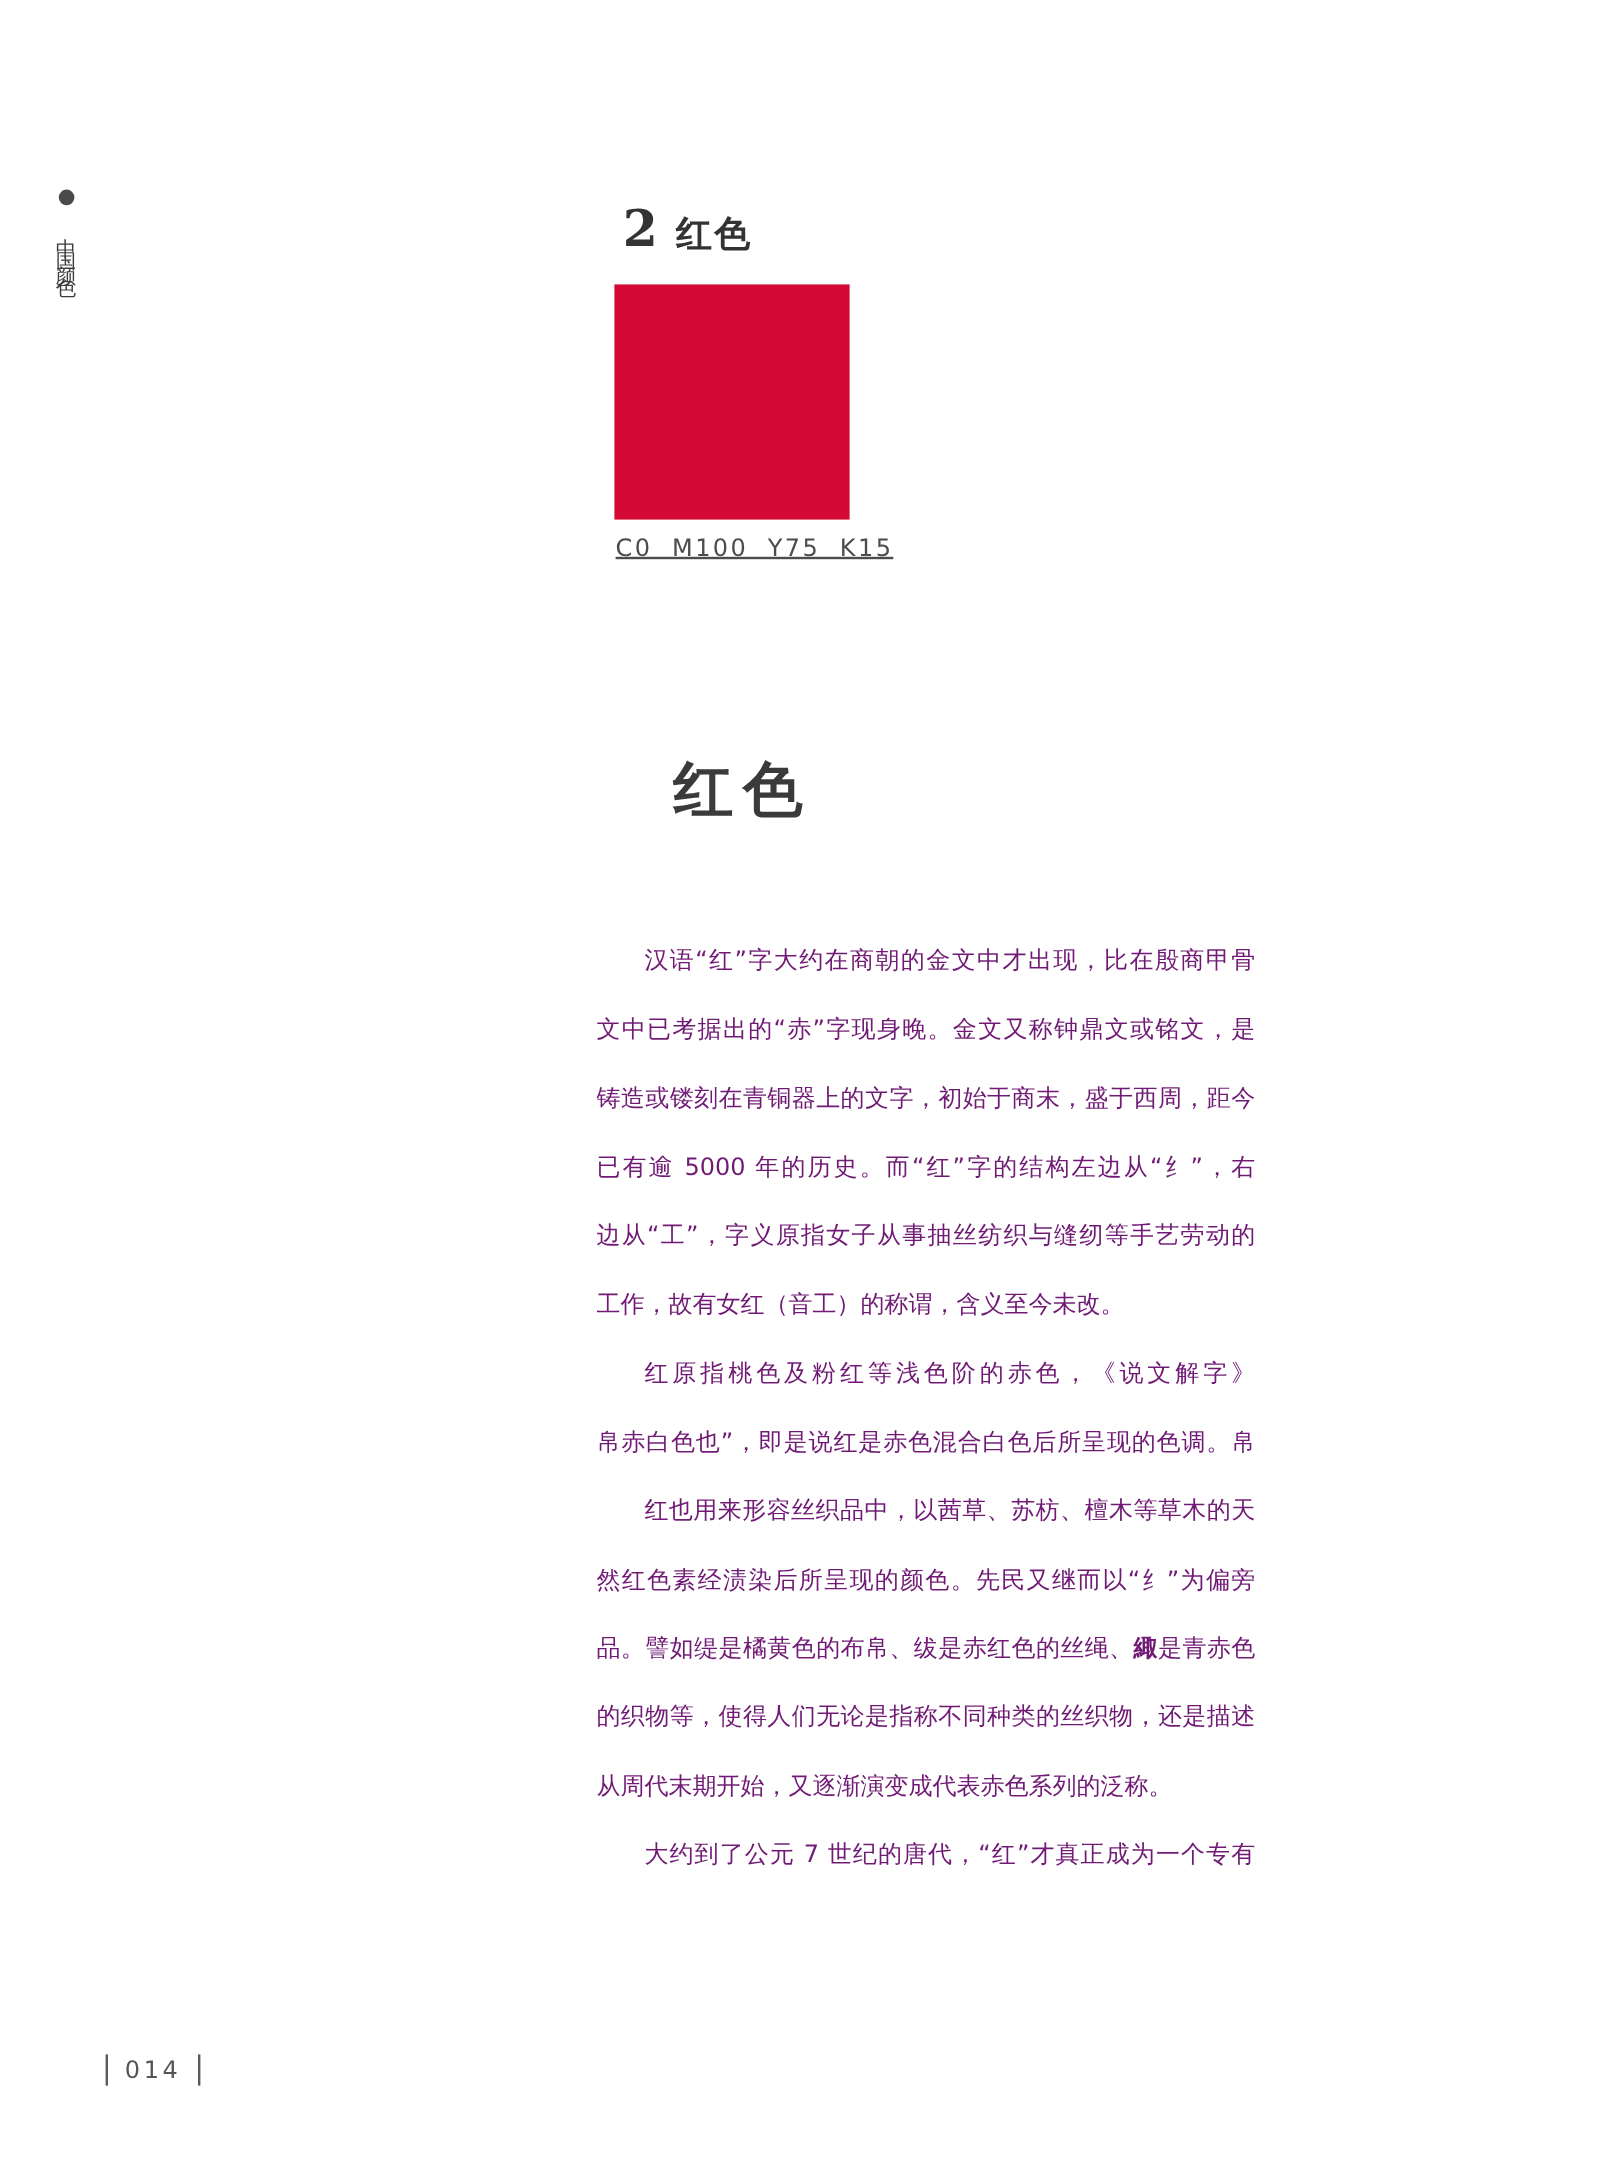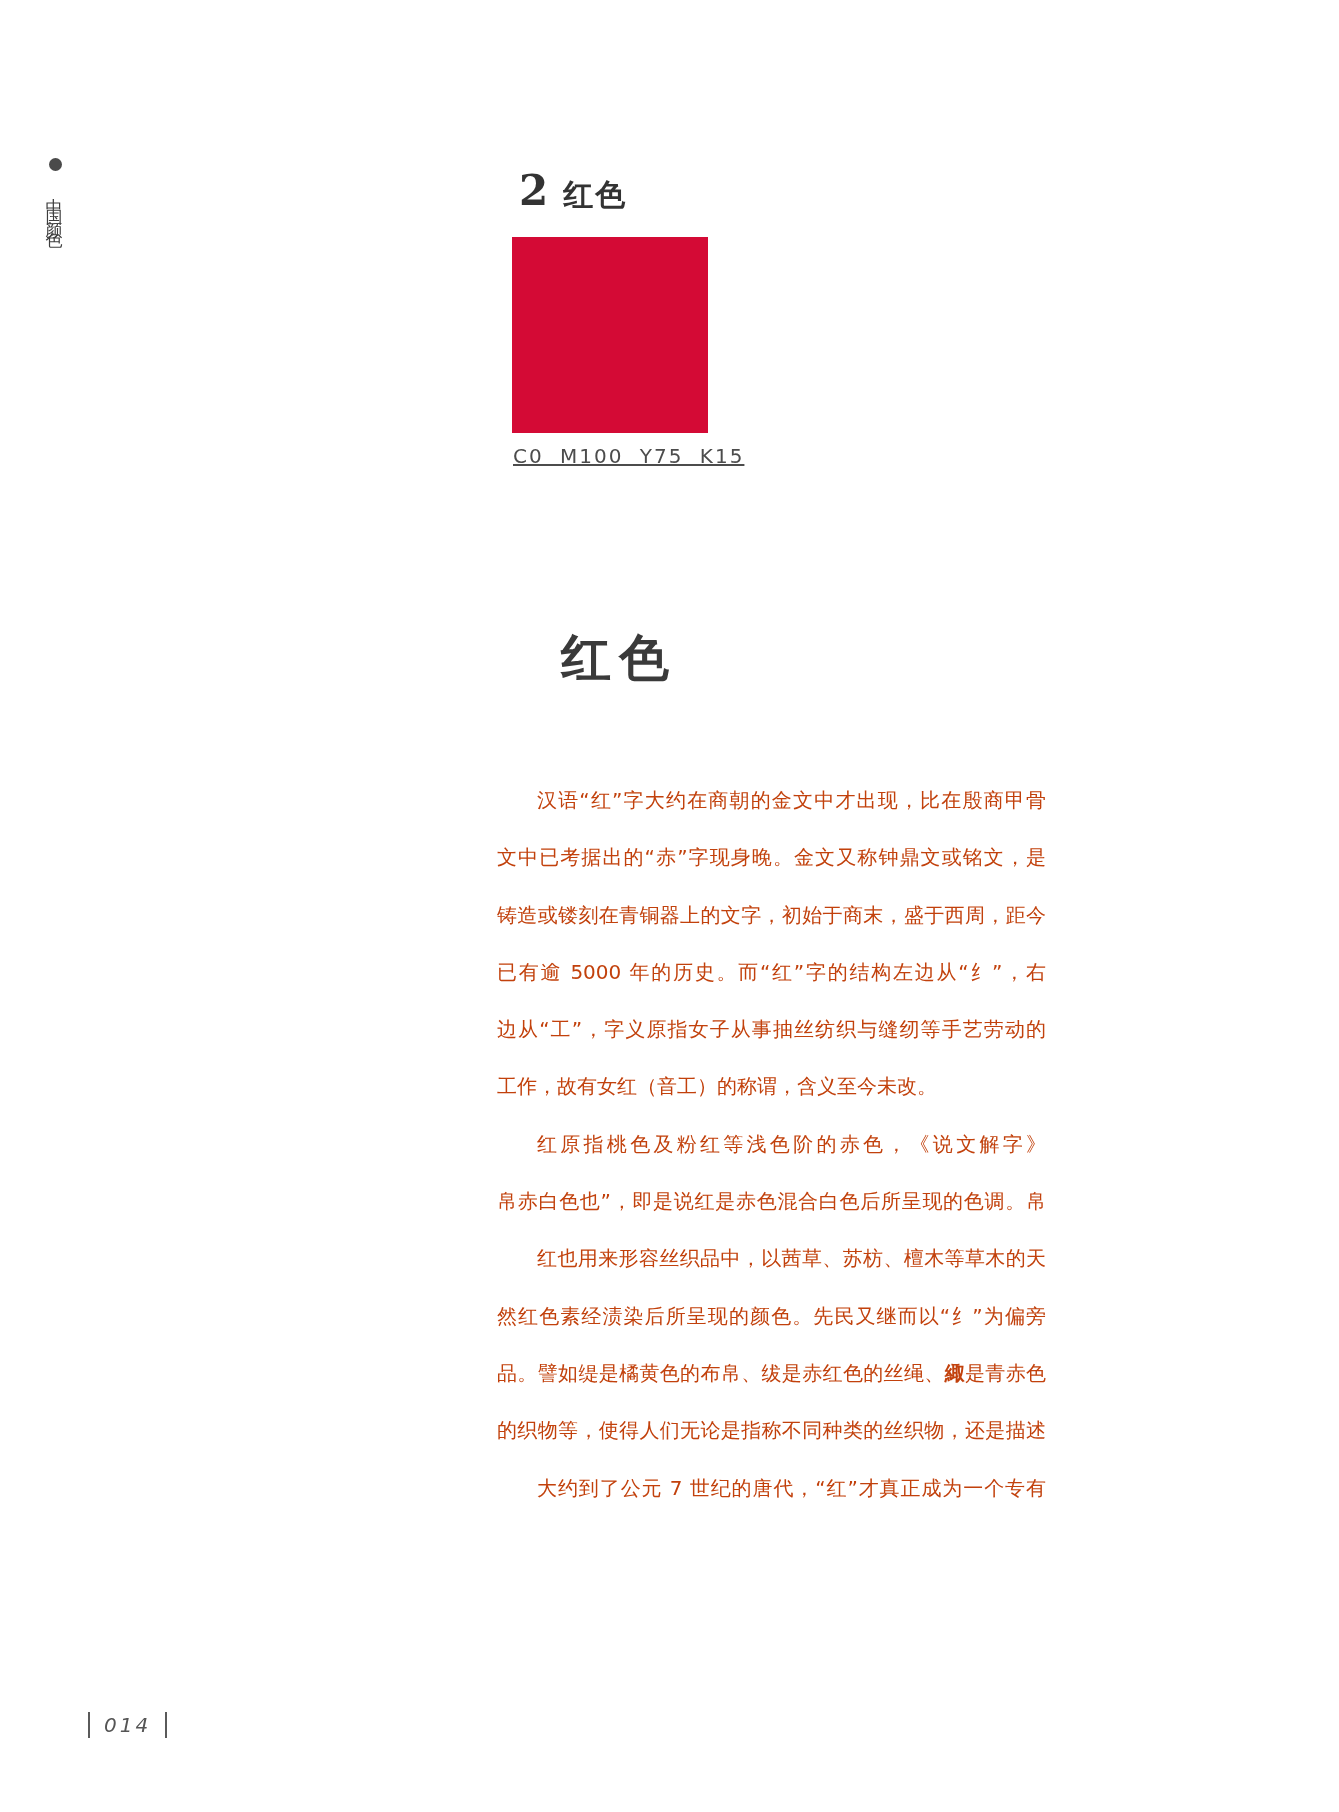--- a/index.html
+++ b/index.html
@@ -59,36 +59,36 @@
     font-weight:bold;
     font-size:50px;color:#3a3a3a;
     letter-spacing:8px;line-height:1.1;
     white-space:nowrap;
   }
   
   .body-text{
     position:absolute;left:497px;top:772px;width:549px;
   }
   .body-line{
-    font-size:20px;color:#c2410c;
+    font-size:20px;color:#701a75;
     line-height:57.3px;height:57.3px;
     text-align:justify;text-align-last:justify;
     white-space:normal;
     overflow:hidden;
   }
   .body-line.indent{padding-left:40px;}
   .body-line.no-fill{text-align-last:left;}
   .body-line b{
     font-weight:bold;
     font-family:"DejaVu Serif", serif;
   }
   
   .footer{
     position:absolute;left:88px;top:1712px;
-    display:flex;align-items:center;gap:14px;font-style:italic;
+    display:flex;align-items:center;gap:14px;
   }
   .footer .bar{
     width:2px;height:26px;background:#5a5a5a;
   }
   .page-num{
     font-size:20px;color:#555555;letter-spacing:3px;
   }
 </style>
 </head>
 <body>
@@ -114,20 +114,21 @@
     <div class="body-line">铸造或镂刻在青铜器上的文字，初始于商末，盛于西周，距今</div>
     <div class="body-line">已有逾 5000 年的历史。而“红”字的结构左边从“纟”，右</div>
     <div class="body-line">边从“工”，字义原指女子从事抽丝纺织与缝纫等手艺劳动的</div>
     <div class="body-line no-fill">工作，故有女红（音工）的称谓，含义至今未改。</div>
     <div class="body-line indent">红原指桃色及粉红等浅色阶的赤色，《说文解字》曰“红，</div>
     <div class="body-line">帛赤白色也”，即是说红是赤色混合白色后所呈现的色调。帛</div>
     <div class="body-line indent">红也用来形容丝织品中，以茜草、苏枋、檀木等草木的天</div>
     <div class="body-line">然红色素经渍染后所呈现的颜色。先民又继而以“纟”为偏旁</div>
     <div class="body-line">品。譬如缇是橘黄色的布帛、绂是赤红色的丝绳、<b>緅</b>是青赤色</div>
     <div class="body-line">的织物等，使得人们无论是指称不同种类的丝织物，还是描述</div>
+    <div class="body-line no-fill">从周代末期开始，又逐渐演变成代表赤色系列的泛称。</div>
     <div class="body-line indent">大约到了公元 7 世纪的唐代，“红”才真正成为一个专有</div>
   </div>
 
 <div class="footer">
   <div class="bar"></div>
   <div class="page-num">014</div>
   <div class="bar"></div>
 </div>
 
 </body></html>

